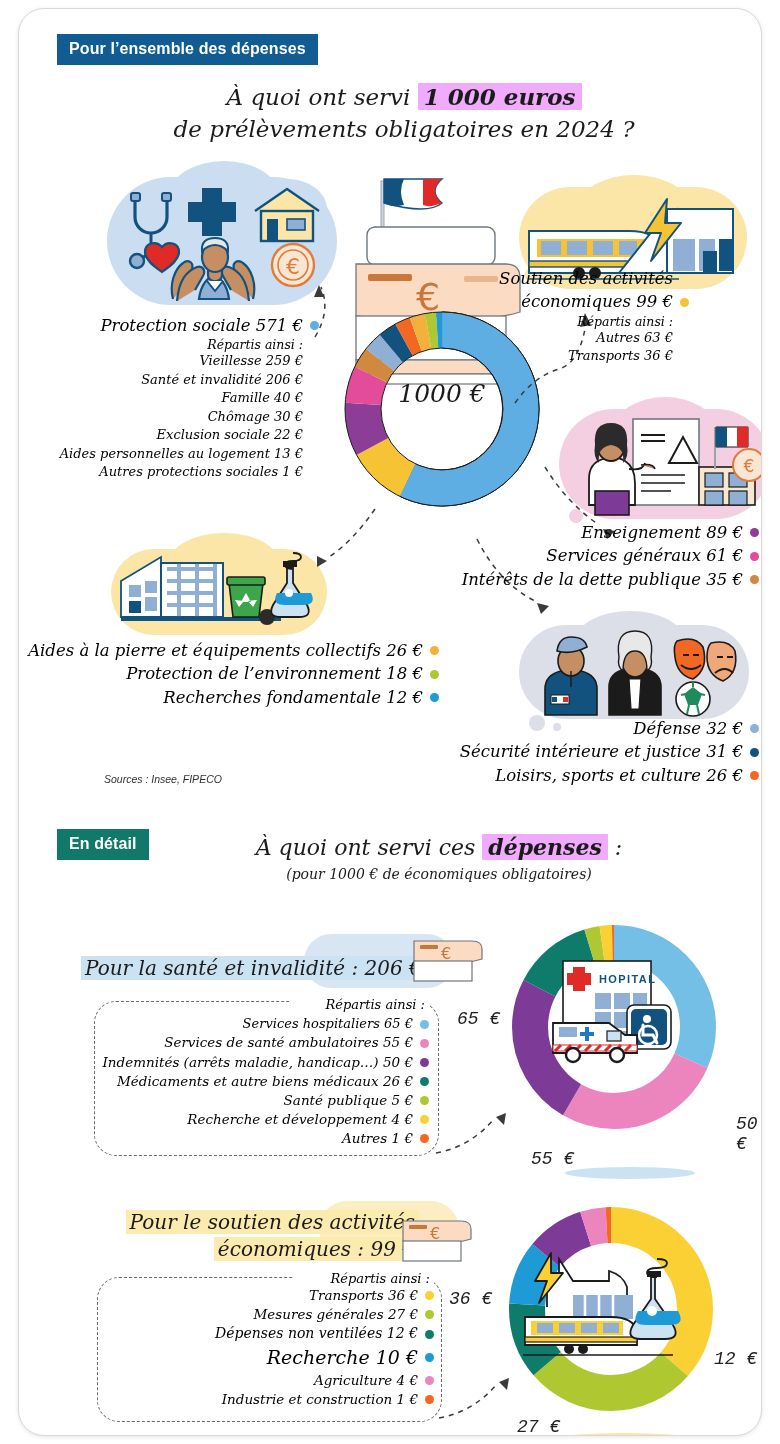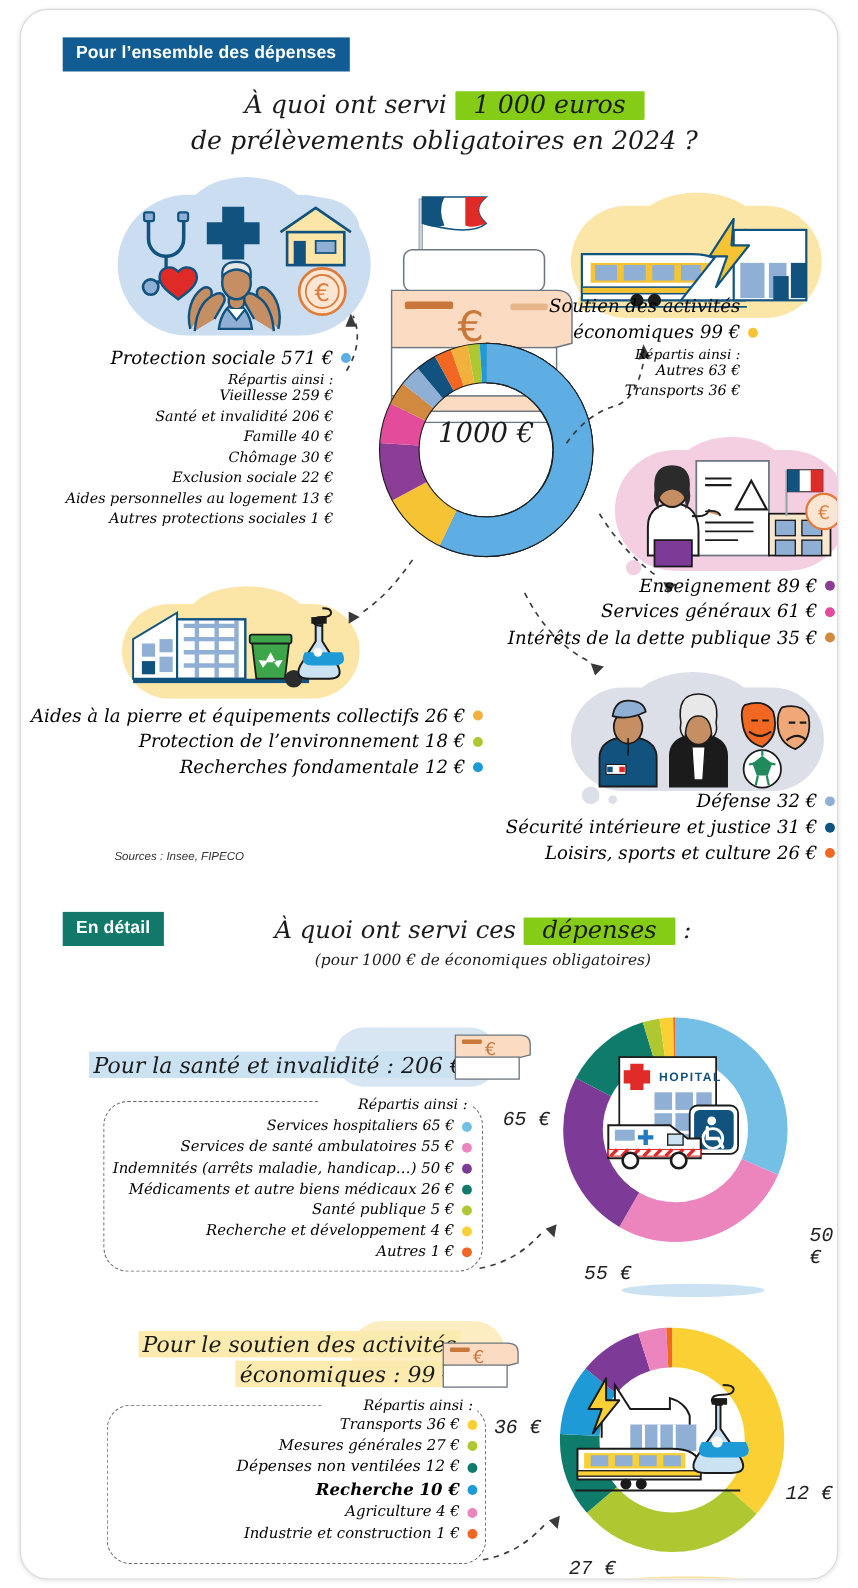--- a/index.html
+++ b/index.html
@@ -34,21 +34,21 @@
   .badge.blue { background: #115C92; left: 38px; top: 25px; }
   .badge.teal { background: #127869; left: 38px; top: 820px; }
 
   
   .script { font-family: "DejaVu Serif", serif; font-style: italic; color: #1b1b1b; }
 
   .title-1 {
     position: absolute; left: 150px; top: 72px; width: 470px;
     text-align: center; font-size: 23px; line-height: 1.38;
   }
-  .hl-orange { background: #84cc16; padding: 0 17px; border-radius: 1px; }
+  .hl-orange { background: #f0abfc; padding: 0 6px; border-radius: 1px; font-weight: bold; }
 
   .title-2 {
     position: absolute; left: 210px; top: 824px; width: 420px;
     text-align: center; font-size: 22px; line-height: 1.3;
   }
   .title-2 .sub { font-size: 14px; display:block; margin-top:2px; }
 
   
   .legend { position: absolute; }
   .legend .row {
@@ -567,21 +567,21 @@
         <span class="dot" style="background:#FBD034"></span>
       </div>
     <div class="row lv-sub" style="font-size:13.5px;">
         <span class="lbl">Mesures générales 27 €</span>
         <span class="dot" style="background:#AFC832"></span>
       </div>
     <div class="row lv-sub" style="font-size:14px;">
         <span class="lbl">Dépenses non ventilées 12 €</span>
         <span class="dot" style="background:#0E7B6B"></span>
       </div>
-    <div class="row lv-sub" style="font-size:15px;font-weight:bold;">
+    <div class="row lv-sub" style="font-size:19px;">
         <span class="lbl">Recherche 10 €</span>
         <span class="dot" style="background:#1E9AD6"></span>
       </div>
     <div class="row lv-sub" style="font-size:13.5px;">
         <span class="lbl">Agriculture 4 €</span>
         <span class="dot" style="background:#EC85BE"></span>
       </div>
     <div class="row lv-sub" style="font-size:13.5px;">
         <span class="lbl">Industrie et construction 1 €</span>
         <span class="dot" style="background:#F26722"></span>

